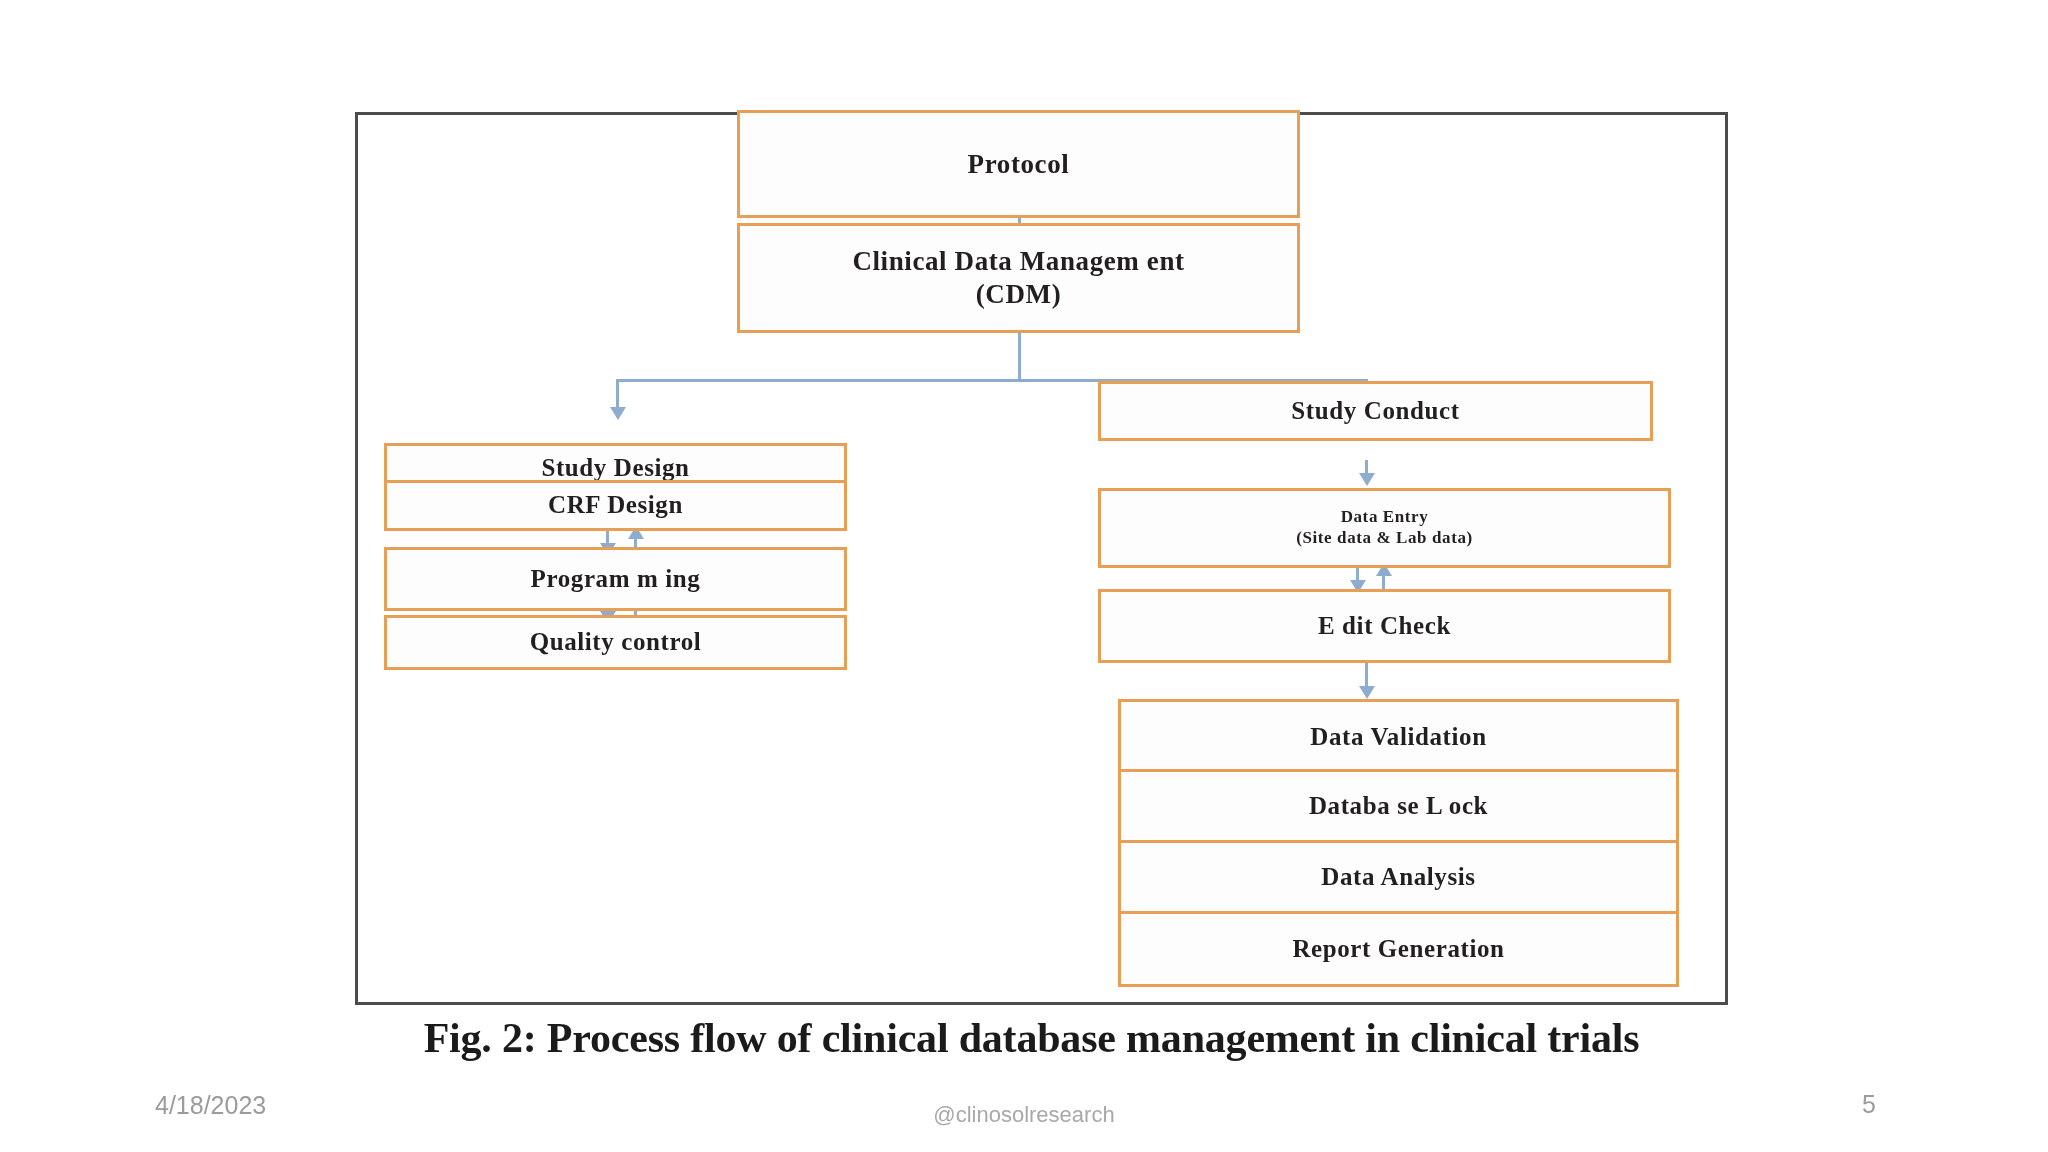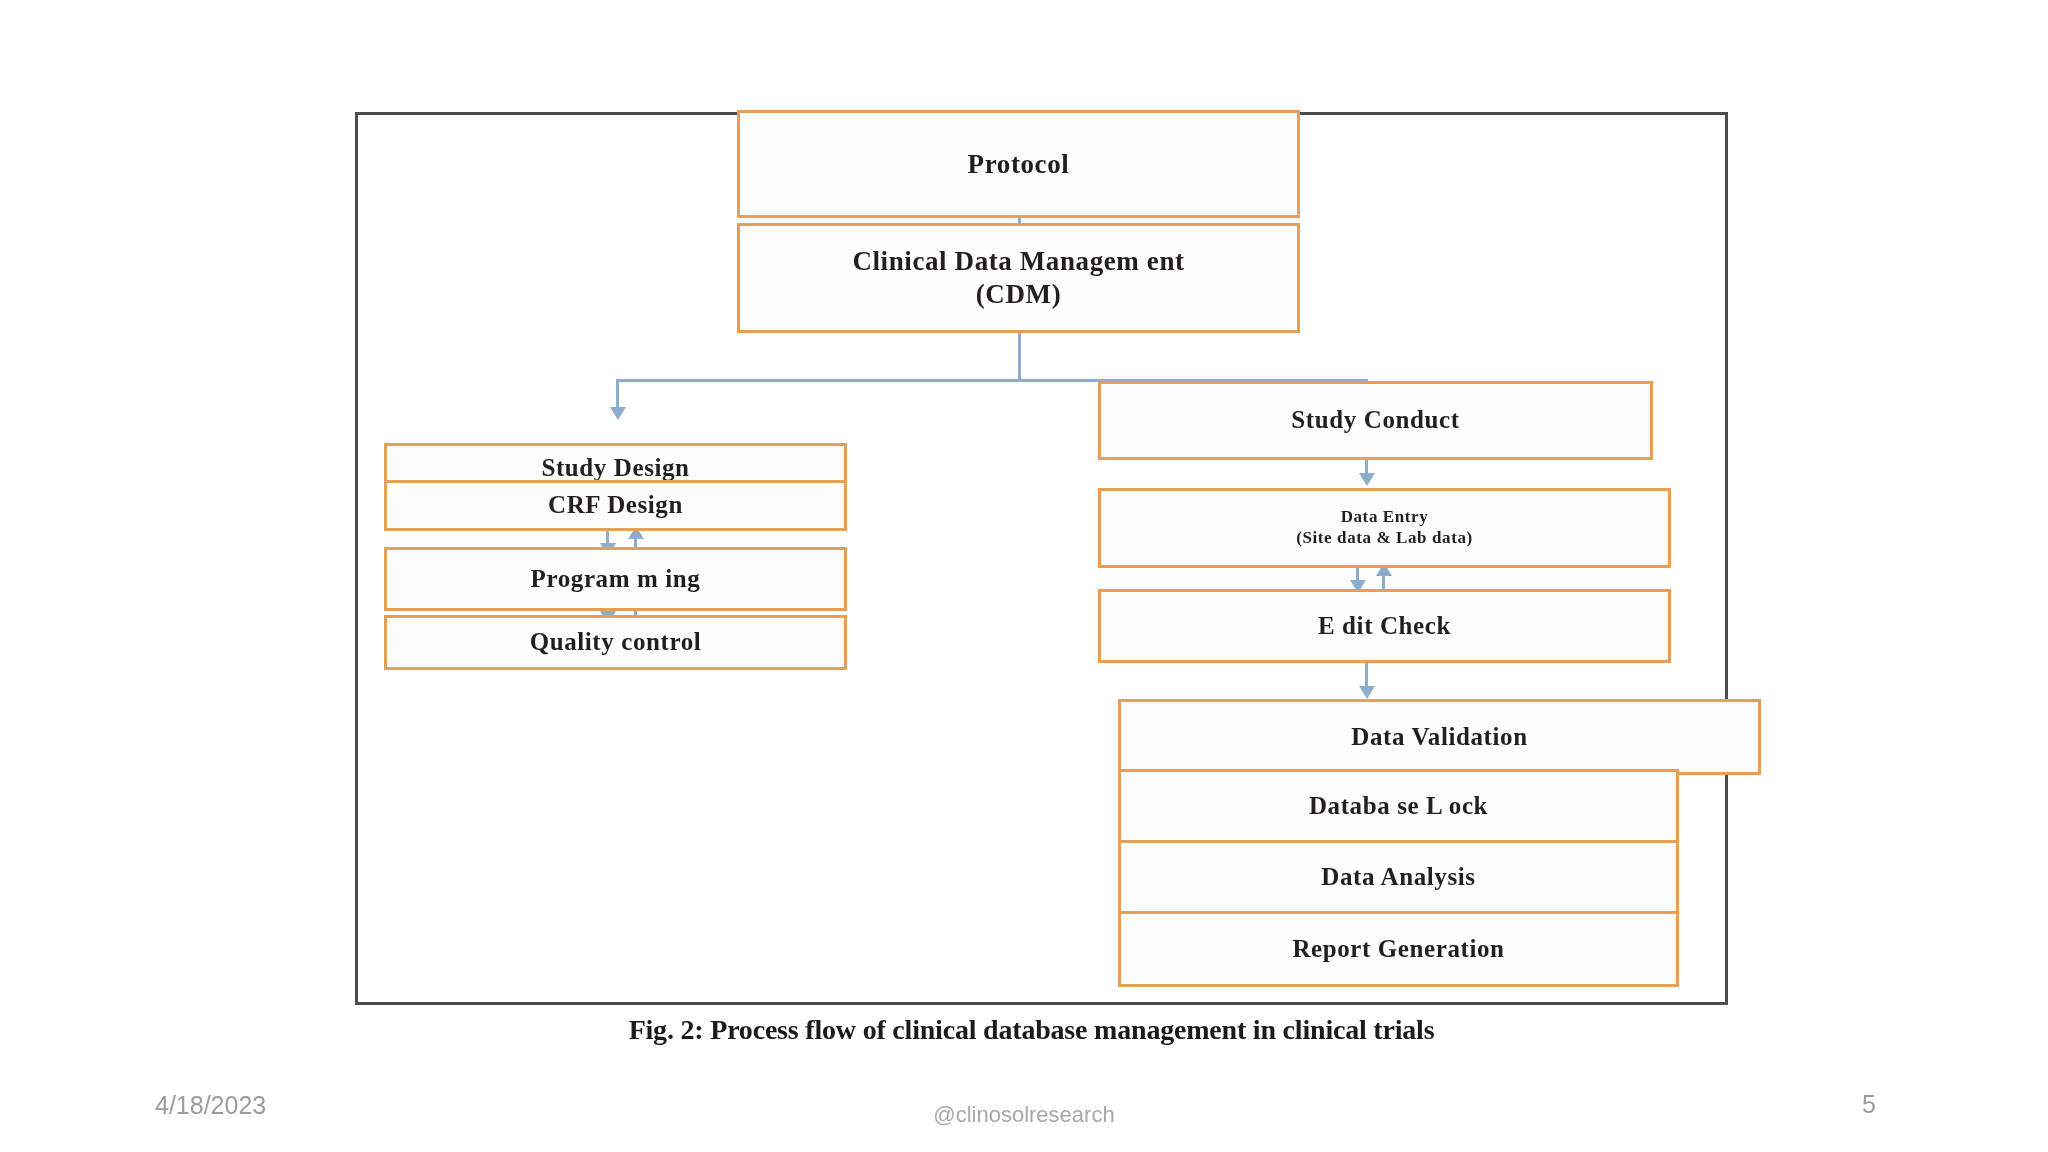--- a/index.html
+++ b/index.html
@@ -79,21 +79,21 @@
 
   
   #figure-caption {
     position: absolute;
     left: 345px;
     top: 1012px;
     width: 1373px;
     text-align: center;
     font-family: "Liberation Serif", serif;
     font-weight: bold;
-    font-size: 28px;
+    font-size: 42px;
     line-height: 1.28;
     color: #1b1b1b;
     letter-spacing: -0.2px;
   }
 
   
   .footer-text {
     position: absolute;
     font-family: "Liberation Sans", sans-serif;
     color: #9b9b9b;
@@ -188,34 +188,34 @@
     </div>
 
     <div class="flow-box fs-med" style="left:26px; top:432px; width:463px; height:64px;">
       <span class="lbl">Program m ing</span>
     </div>
 
     <div class="flow-box fs-med" style="left:26px; top:500px; width:463px; height:55px;">
       <span class="lbl">Quality control</span>
     </div>
 
-    <div class="flow-box fs-med" style="left:740px; top:266px; width:555px; height:79px;">
+    <div class="flow-box fs-med" style="left:740px; top:266px; width:555px; height:60px;">
       <span class="lbl">Study Conduct</span>
     </div>
 
     <div class="flow-box fs-small" style="left:740px; top:373px; width:573px; height:80px;">
       <span class="lbl">Data Entry
 (Site data &amp; Lab data)</span>
     </div>
 
     <div class="flow-box fs-med" style="left:740px; top:474px; width:573px; height:74px;">
       <span class="lbl">E dit Check</span>
     </div>
 
-    <div class="flow-box fs-med" style="left:760px; top:584px; width:643px; height:76px;">
+    <div class="flow-box fs-med" style="left:760px; top:584px; width:561px; height:76px;">
       <span class="lbl">Data Validation</span>
     </div>
 
     <div class="flow-box fs-med" style="left:760px; top:654px; width:561px; height:75px;">
       <span class="lbl">Databa se L ock</span>
     </div>
 
     <div class="flow-box fs-med" style="left:760px; top:725px; width:561px; height:75px;">
       <span class="lbl">Data Analysis</span>
     </div>

